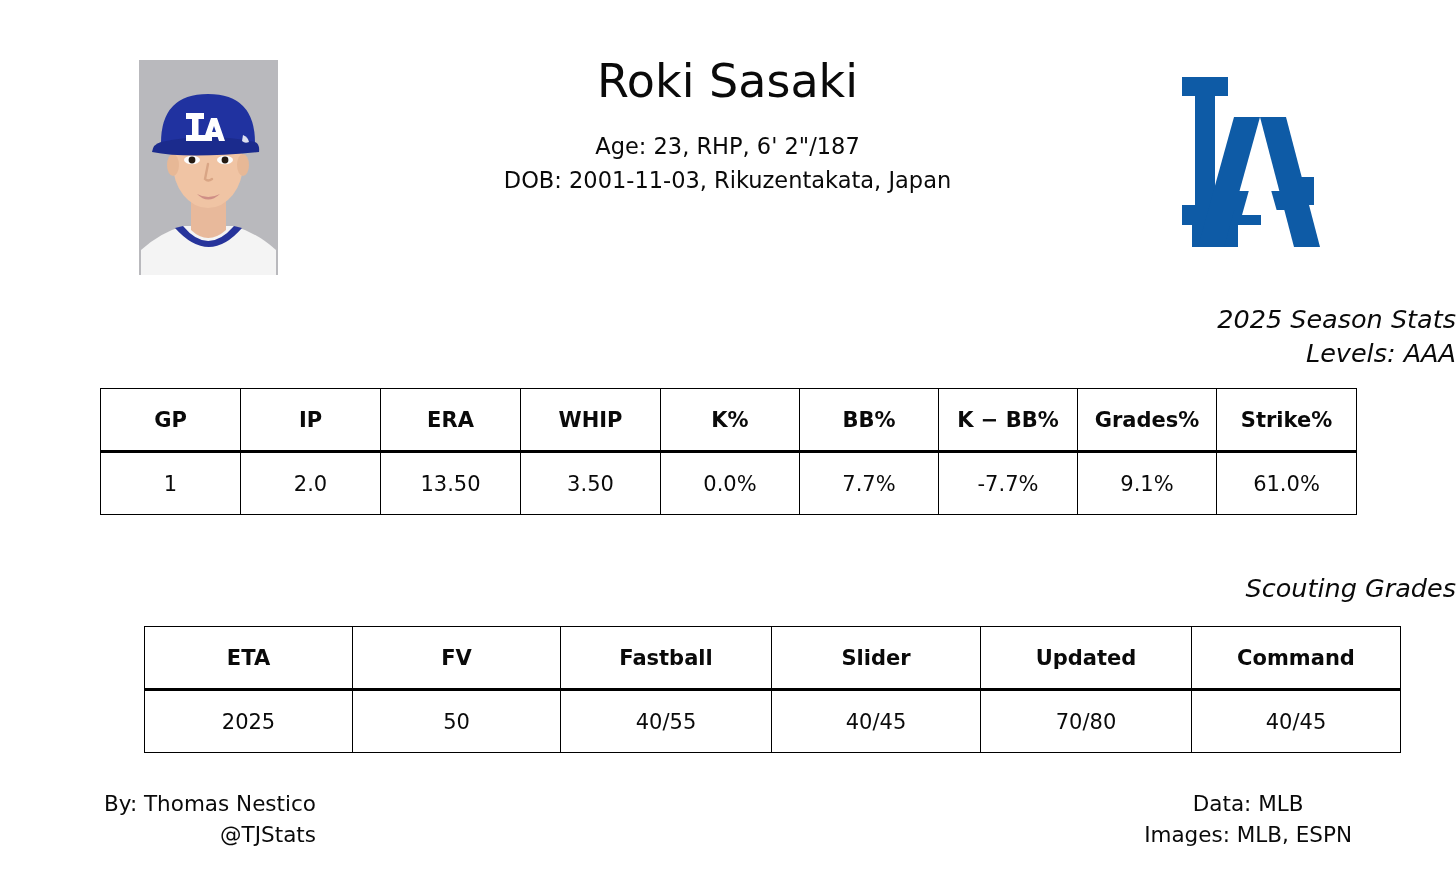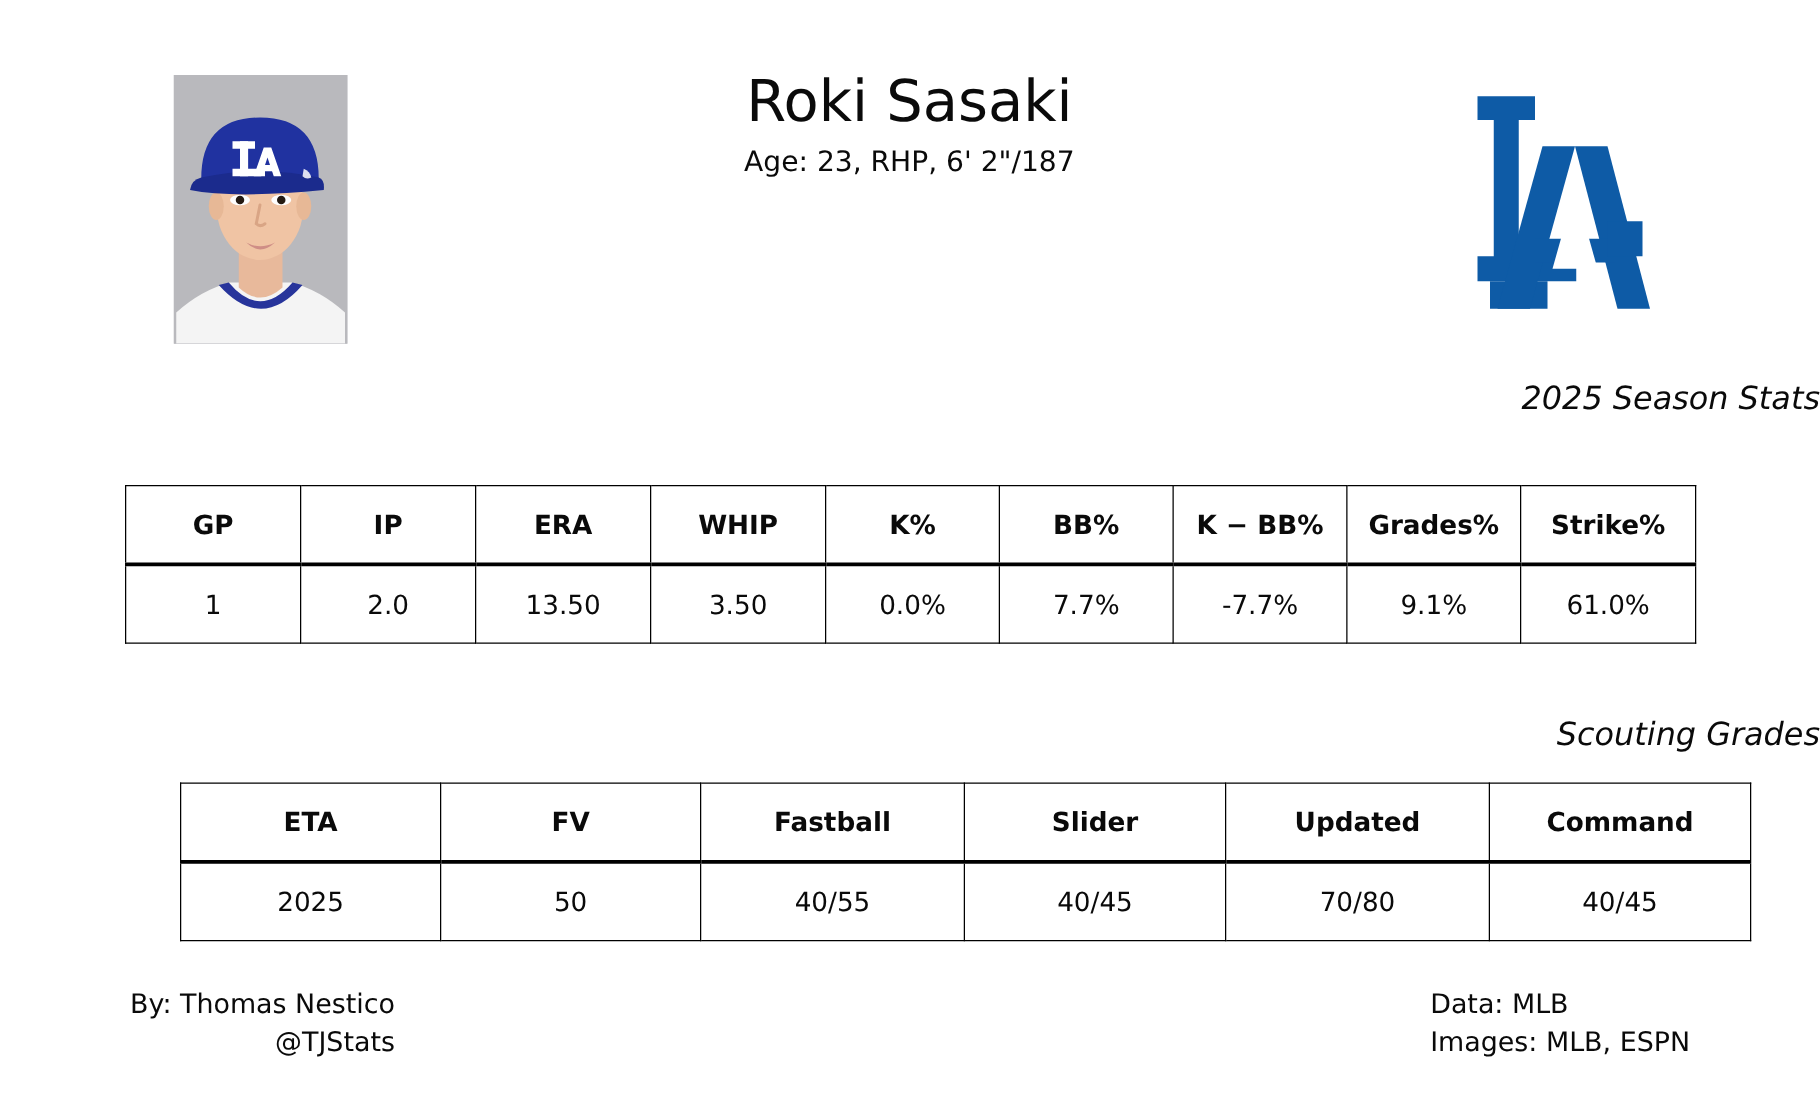--- a/index.html
+++ b/index.html
@@ -40,21 +40,21 @@
     left: 300px;
     top: 55px;
     width: 855px;
     text-align: center;
   }
   #player-name {
     font-size: 46px;
     font-weight: 400;
     line-height: 1.15;
     letter-spacing: 0px;
-    margin: 0 0 6px 0;
+    margin: 0 0 22px 0;
     color: #0a0a0a;
   }
   .subline {
     font-size: 22.5px;
     font-weight: 400;
     line-height: 1.5;
     color: #0a0a0a;
   }
 
   #team-logo {
@@ -137,21 +137,21 @@
     left: 0;
     top: 38px;
     width: 1456px;
     text-align: center;
     font-size: 18.5px;
   }
   #footer-right {
     position: absolute;
     right: 104px;
     top: 8px;
-    text-align: left;
+    text-align: center;
     font-size: 21.5px;
     line-height: 1.45;
   }
 </style>
 </head>
 <body>
 
 <div id="header-area">
 
   <div id="headshot">
@@ -191,20 +191,21 @@
         <rect x="69" y="72" width="13" height="5"></rect>
       </g>
 
       <path d="M104 75 q5 2 6 7 q-4 2 -7 -1 z" fill="#ffffff" opacity="0.85"></path>
     </svg>
   </div>
 
   <div id="title-block">
     <div id="player-name">Roki Sasaki</div>
     <div class="subline">Age: 23, RHP, 6' 2"/187</div>
+    <div class="subline">DOB: 2001-11-03, Rikuzentakata, Japan</div>
   </div>
 
   <div id="team-logo">
     <svg width="168" height="220" viewBox="0 0 168 220">
       <g fill="#0e5ba6">
 
         <path d="M14 22 L60 22 L60 41 L47 41 L47 150 L93 150 L93 150 L93 170 L14 170 L14 150 L27 150 L27 41 L14 41 Z"></path>
 
         <path d="M24 170 L70 170 L70 192 L24 192 Z"></path>
 
@@ -217,20 +218,21 @@
         <path d="M118 122 L146 122 L146 150 L118 150 Z"></path>
       </g>
 
       <path d="M92 96 L110 160 L74 160 Z" fill="#ffffff"></path>
     </svg>
   </div>
 </div>
 
 <div class="section-title" id="stats-title">
   <div>2025 Season Stats</div>
+  <div>Levels: AAA</div>
 </div>
 
 <div class="tbl-wrap" id="stats-table-wrap">
   <table class="card-table" id="stats-table">
     <colgroup>
       <col style="width:140px">
         <col style="width:140px">
         <col style="width:140px">
       <col style="width:140px">
         <col style="width:139px">

